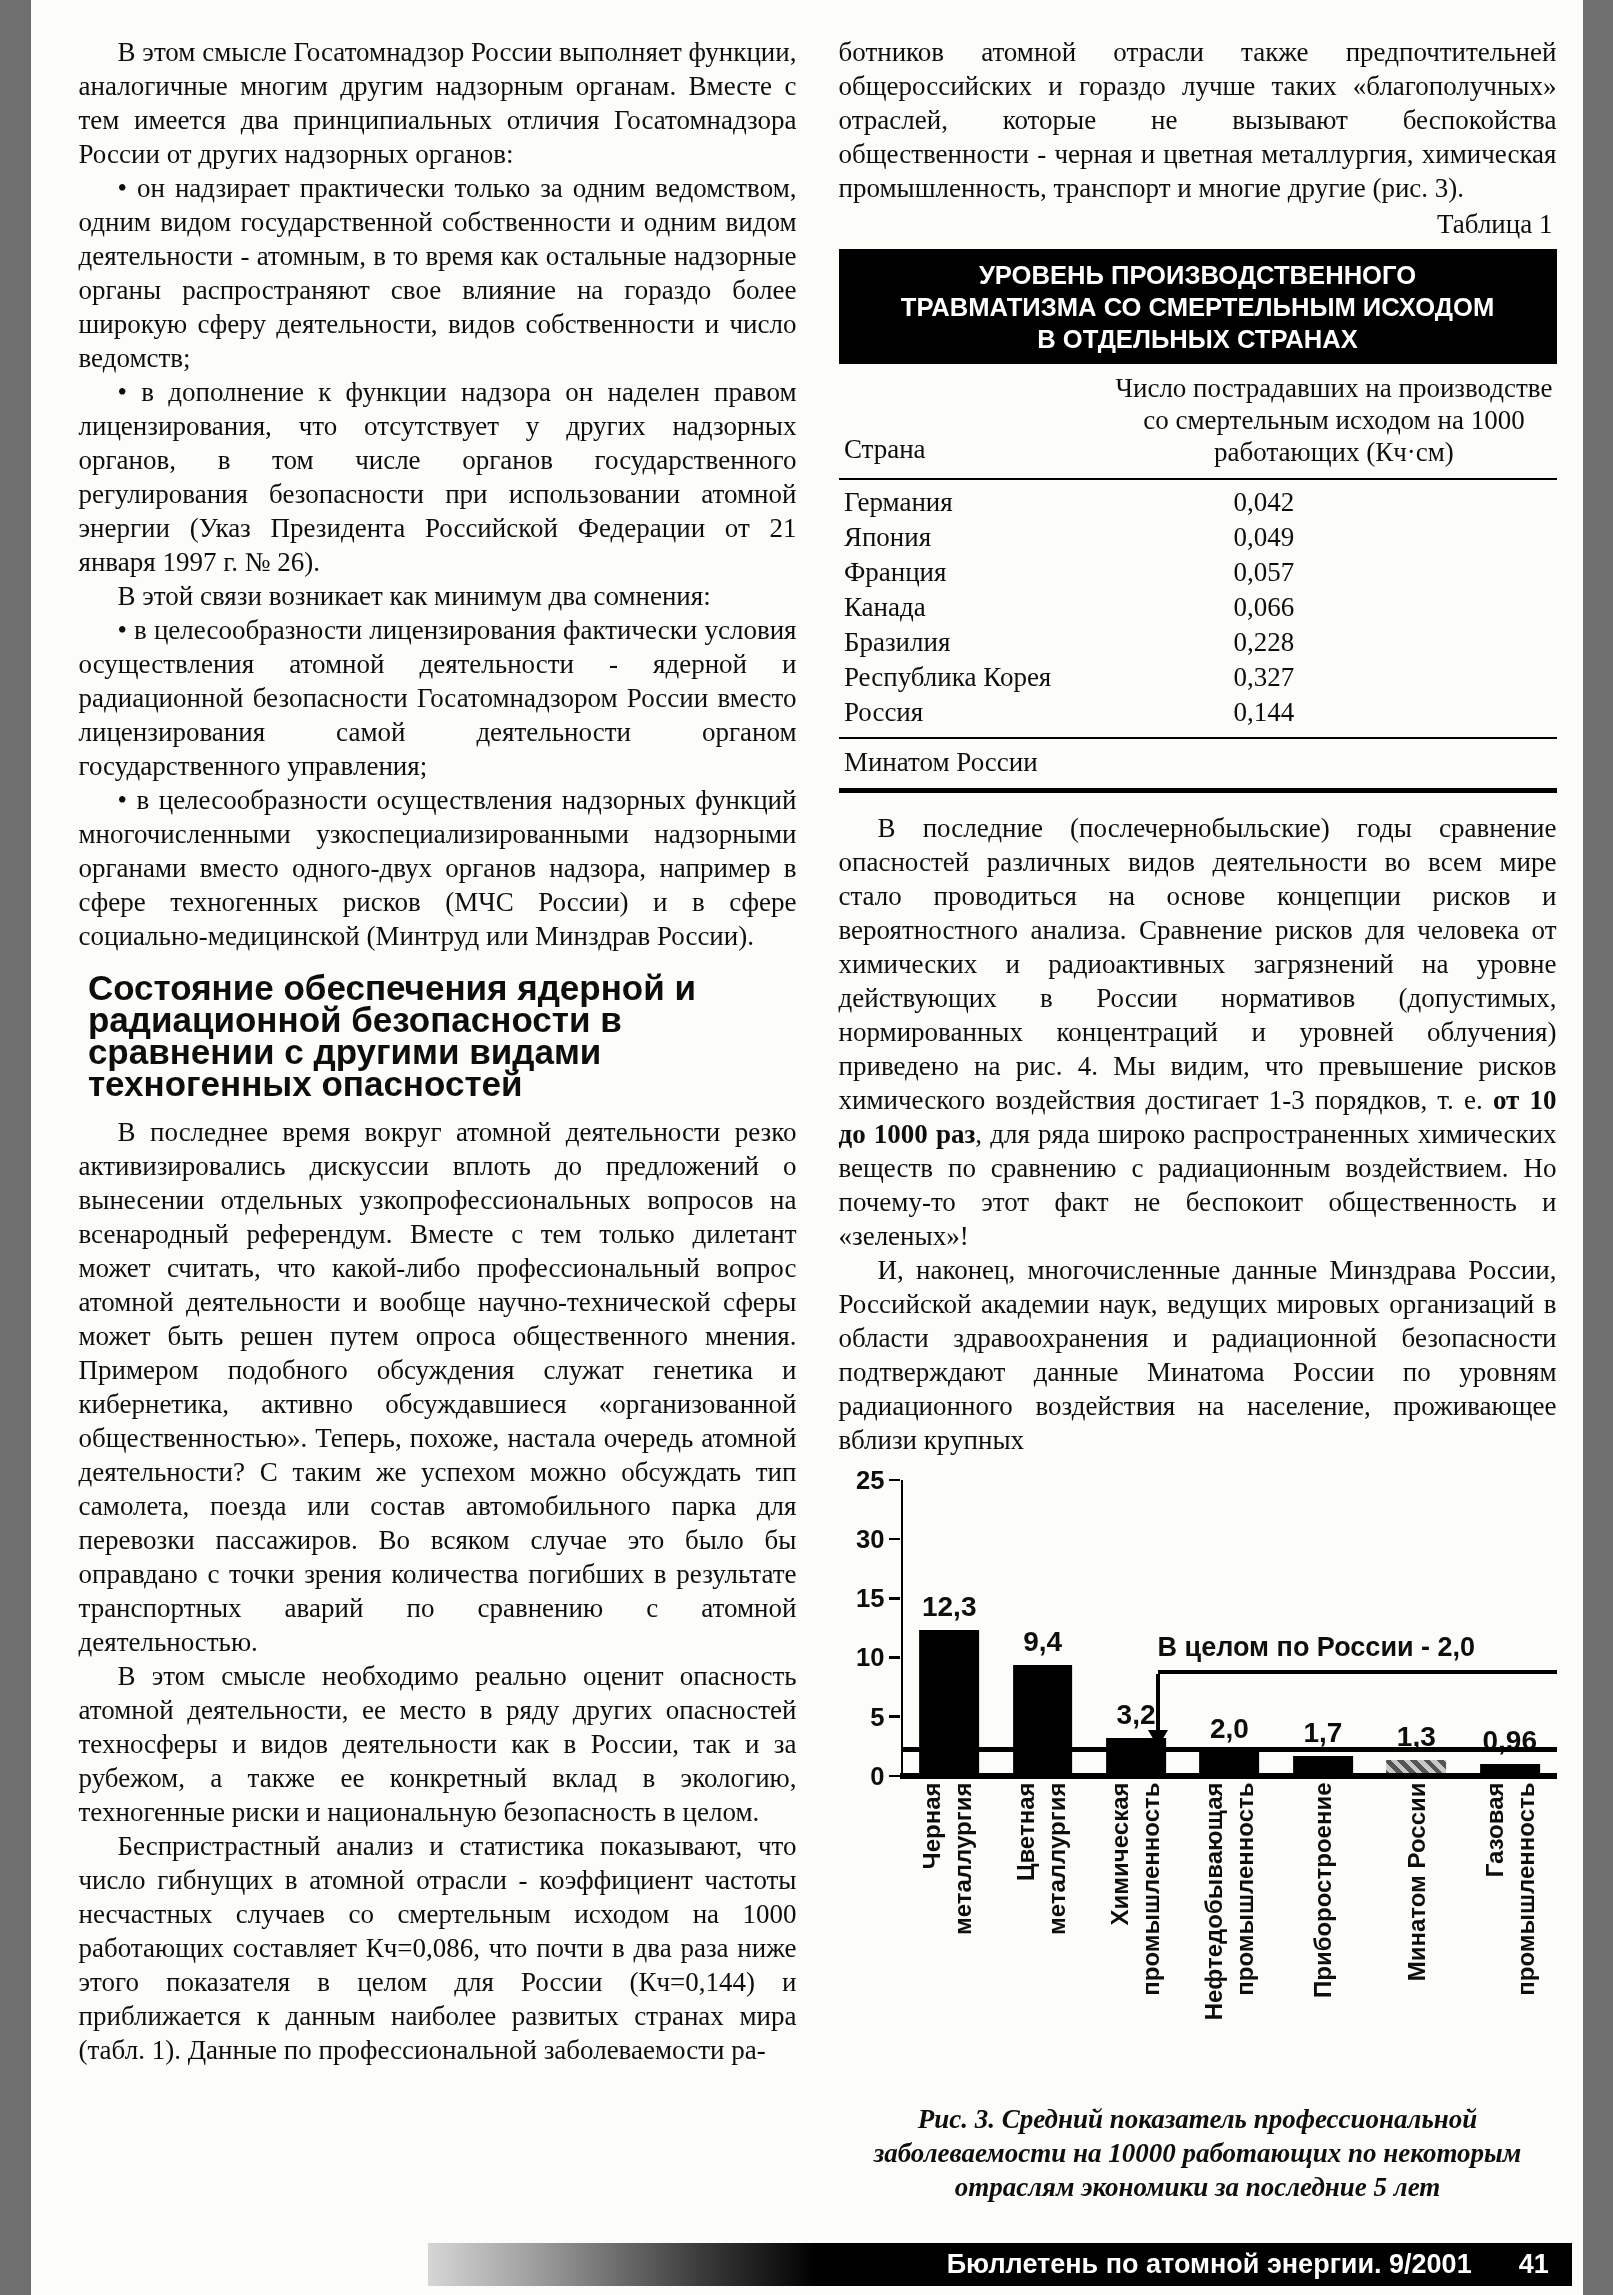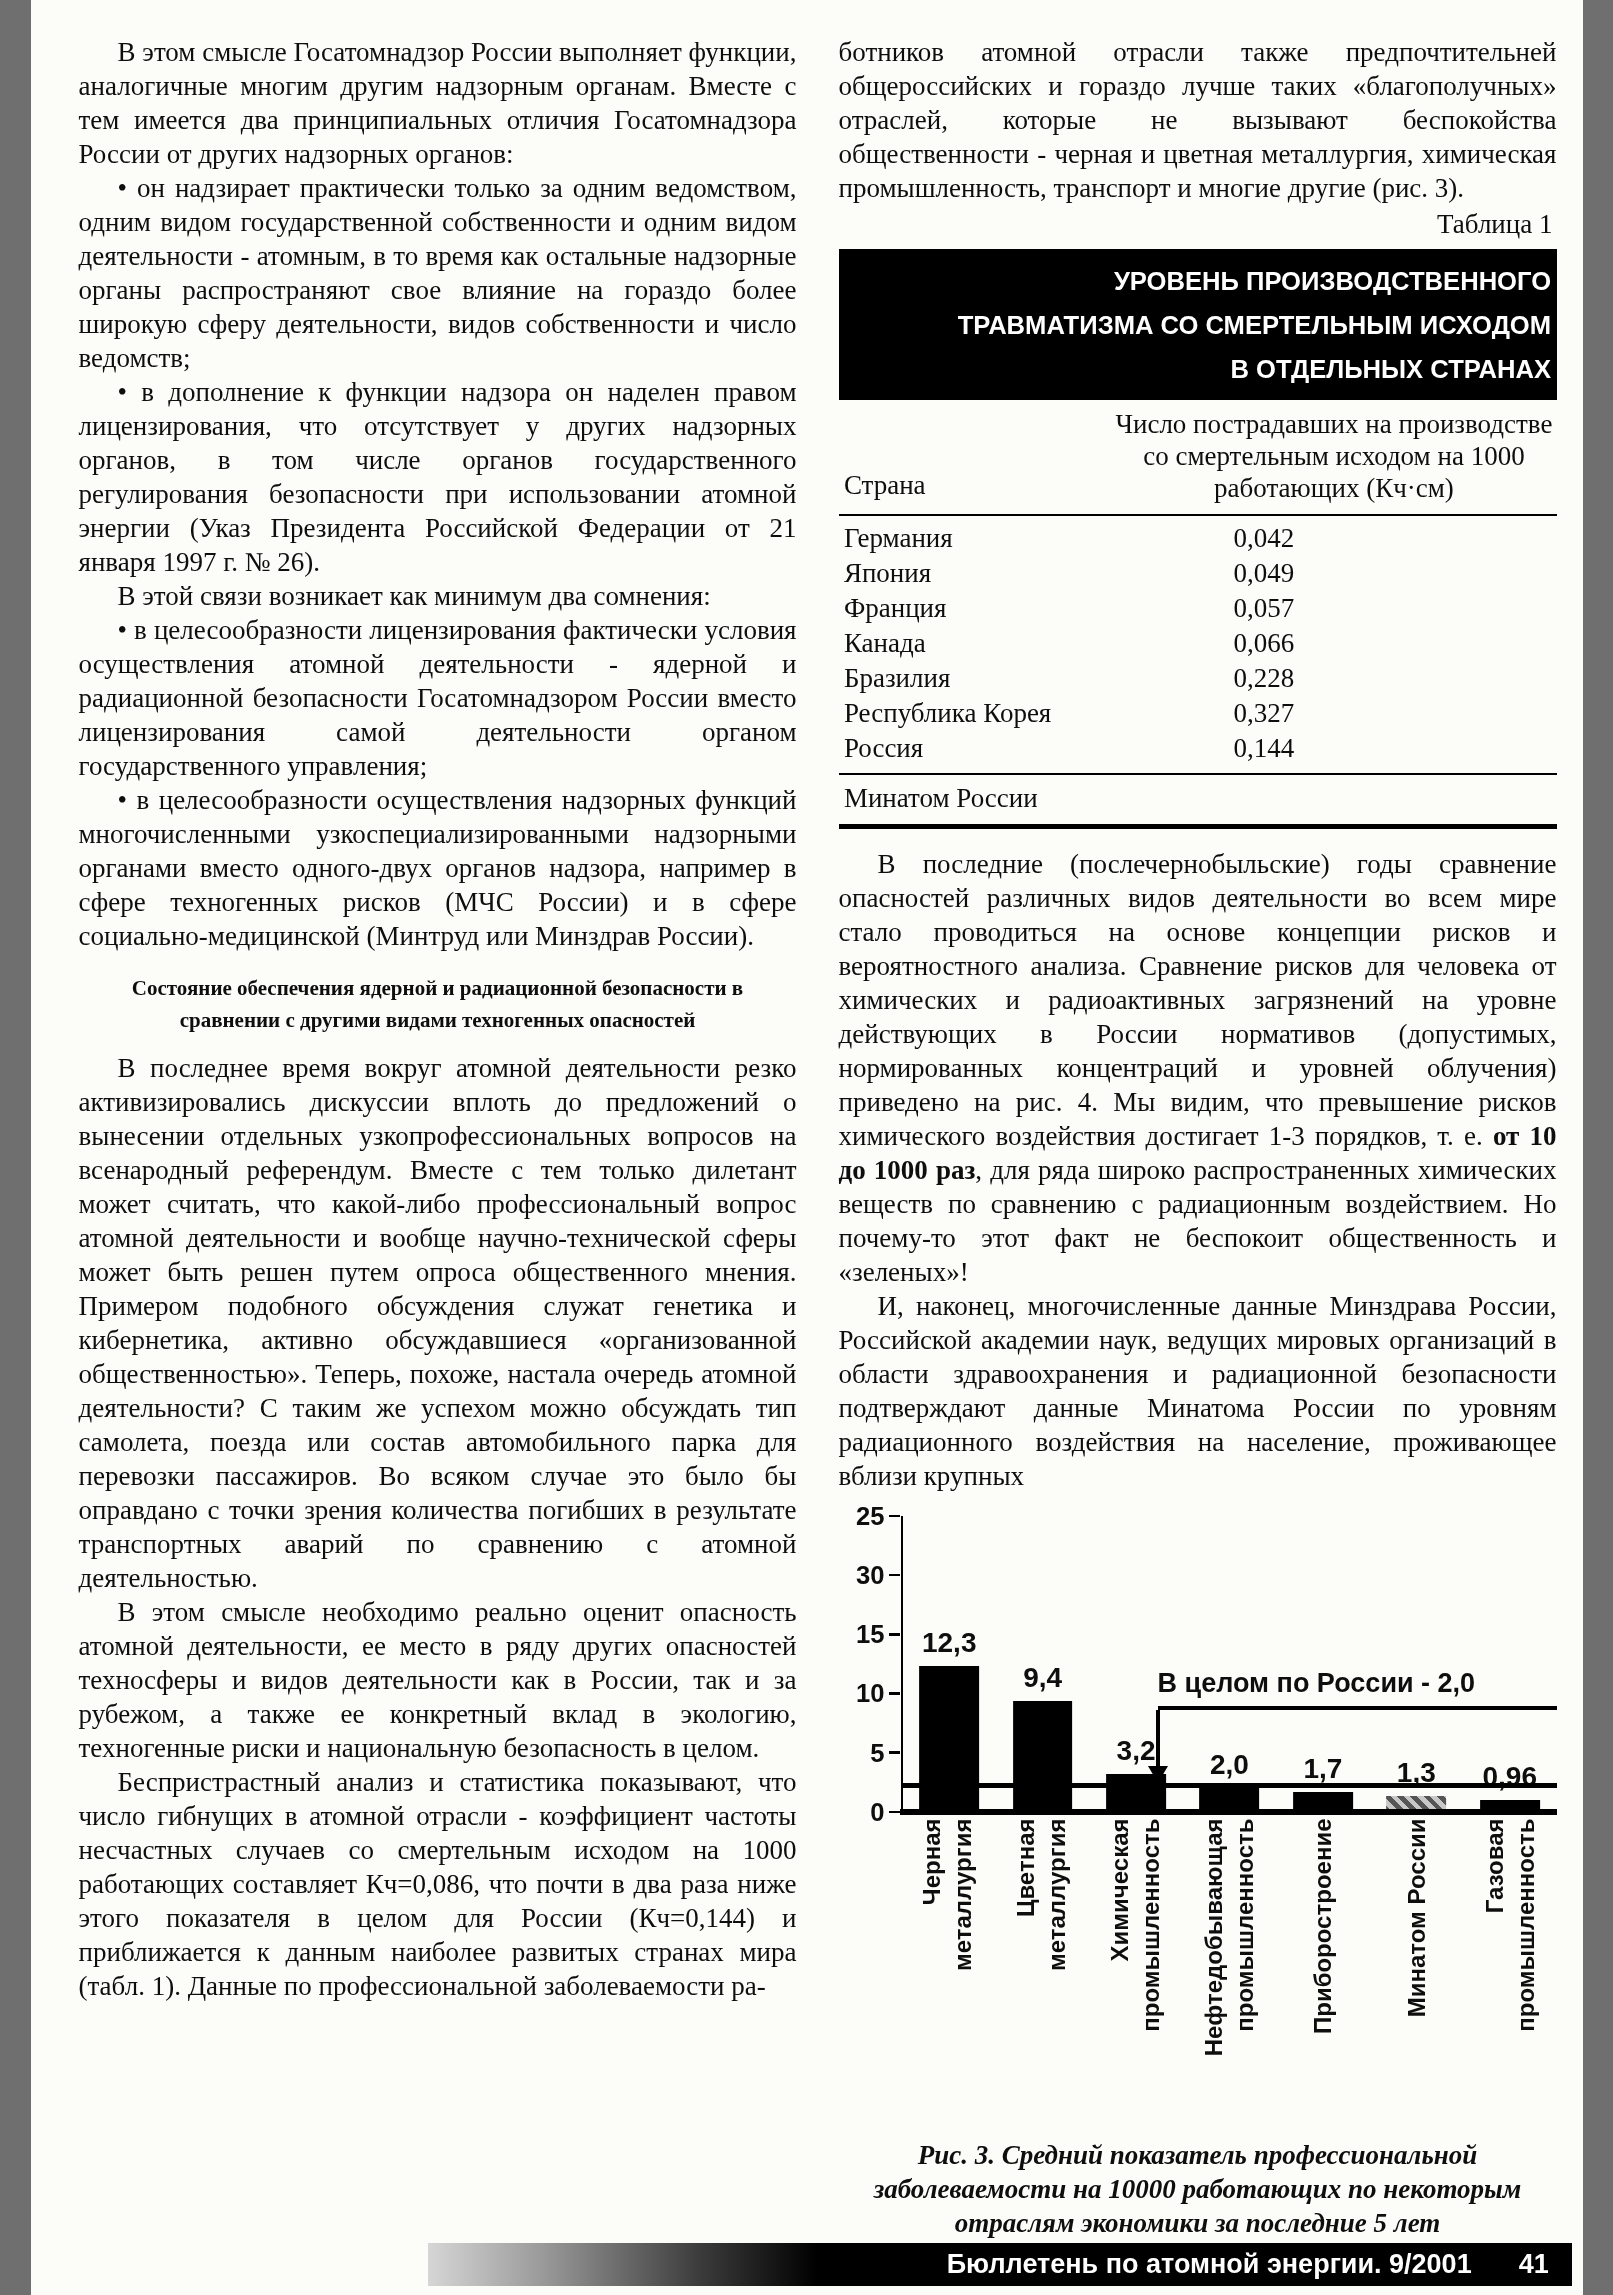--- a/index.html
+++ b/index.html
@@ -18,43 +18,42 @@
 
   .col p {
     margin:0;
     font-size:27px;
     line-height:34px;
     text-align:justify;
   }
   p.indent { text-indent:39px; }
 
   .section-heading {
-    font-family:Liberation Serif, serif;
-    font-weight:bold;
-    font-size:21px;
+    font-family:Liberation Sans, sans-serif;
+    font-weight:bold;
+    font-size:35px;
     line-height:32px;
-    text-align:center;
     margin:19px 9.4px 15px 9.4px;
   }
 
   
   .tbl-caption {
     font-size:27px;
     text-align:right;
     margin:4px 4px 9.4px 0;
   }
   .tbl { width:100%; border-bottom:5.4px solid #000; margin-bottom:17.5px; }
   .tbl-title {
     background:#000;
     color:#fff;
     font-family:"Liberation Sans", sans-serif;
     font-weight:bold;
     font-size:25.6px;
-    line-height:44px;
-    text-align:right;
+    line-height:32px;
+    text-align:center;
     padding:9.4px 5.4px;
     white-space:pre-line;
   }
   .tbl-colhead {
     display:flex;
     align-items:flex-end;
     border-bottom:2.7px solid #000;
     padding:8px 0 9.4px 0;
   }
   .tbl-colhead .country-h {

